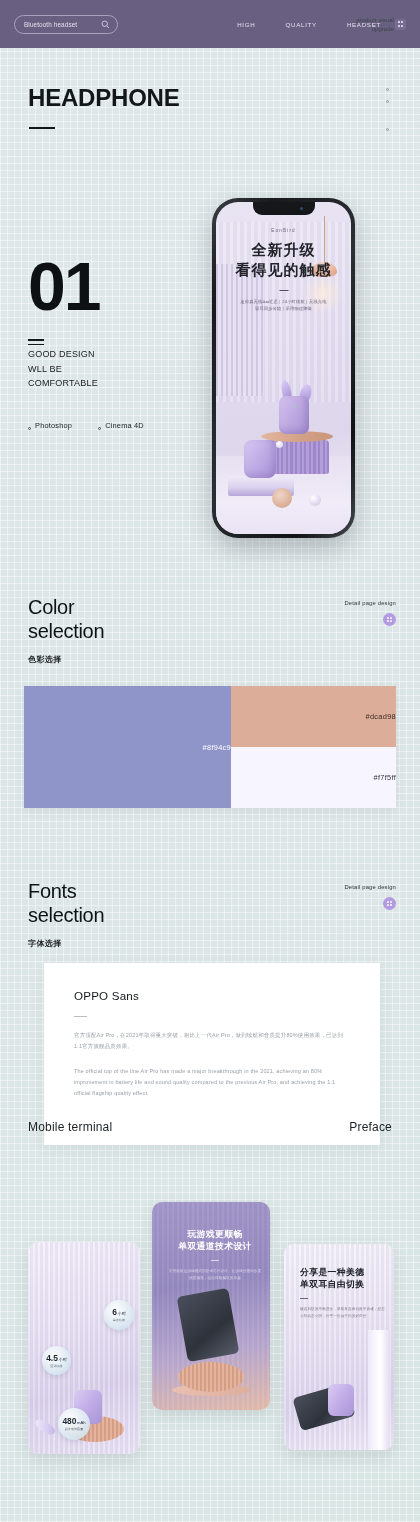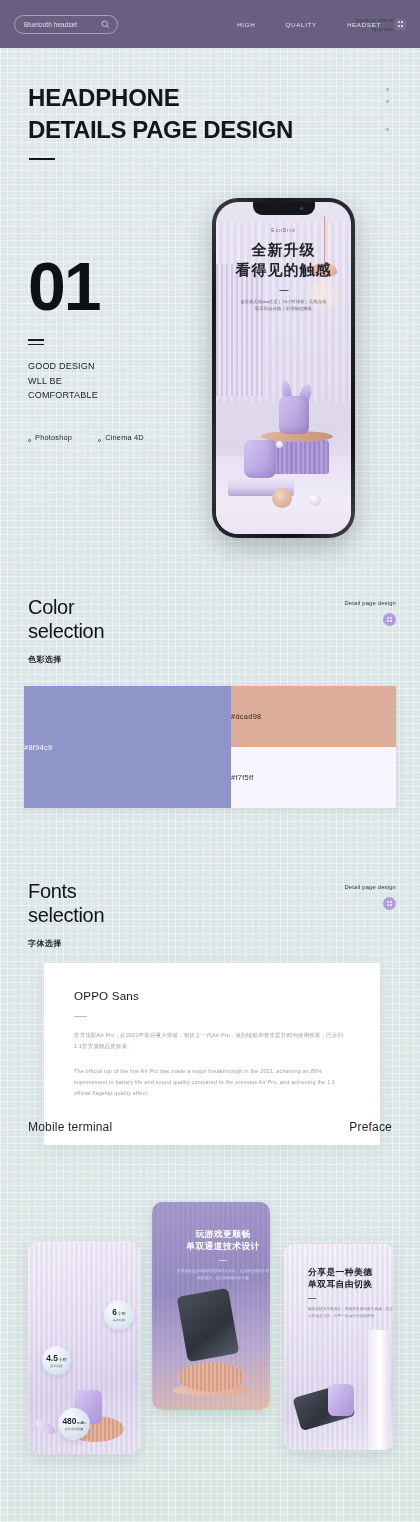--- a/index.html
+++ b/index.html
@@ -122,21 +122,21 @@
     font-size: 68px;
     font-weight: 700;
     letter-spacing: -2px;
     line-height: .84;
     color: #0e1113;
   }
   .eqmark { margin-top: 24px; }
   .eqmark i { display:block; width: 16px; height: 1.6px; background:#15181b; }
   .eqmark i + i { margin-top: 3px; }
   .tagline {
-    margin-top: 14px;
+    margin-top: 2px;
     font-size: 9px;
     line-height: 1.62;
     letter-spacing: .2px;
     color: #1b1e21;
   }
   .tools {
     margin-top: 30px;
     display: flex; gap: 26px;
     font-size: 7.4px;
     color: #23282c;
@@ -317,21 +317,21 @@
 
   
   .swatches {
     position: absolute; left: 24px; top: 686px;
     width: 372px; height: 122px;
     display: grid;
     grid-template-columns: 207px 165px;
     grid-template-rows: 61px 61px;
     box-shadow: 0 3px 10px rgba(60,70,90,.08);
   }
-  .sw { position: relative; display:flex; align-items:center; justify-content:flex-start; }
+  .sw { position: relative; display:flex; align-items:center; justify-content:flex-end; }
   .sw.purple { grid-row: 1 / span 2; background: #8f94c9; }
   .sw.peach  { background: #dcad98; }
   .sw.white  { background: #f7f5ff; }
   .sw .lbl { font-size: 7.4px; letter-spacing: .3px; }
   .sw.purple .lbl { color: #ffffff; }
   .sw.peach  .lbl { color: #3c2b24; }
   .sw.white  .lbl { color: #3a3442; }
 
   
   .fontcard {
@@ -374,21 +374,21 @@
   .card.c3 { left: 284px; top: 48px;  width: 110px; height: 206px; }
 
   .c-bg-a { position:absolute; inset:0; background: linear-gradient(165deg,#f2eef8 0%,#e7e0f2 38%,#d9cfe9 68%,#e9e2f3 100%); }
   .c-bg-b { position:absolute; inset:0; background: linear-gradient(170deg,#9e91c6 0%,#8f84bb 40%,#b3a3cc 70%,#e3b9a6 100%); }
   .c-bg-c { position:absolute; inset:0; background: linear-gradient(170deg,#f4f1f8 0%,#e9e4f2 40%,#dcd4ec 75%,#efebf6 100%); }
   .c-stripes {
     position:absolute; left:0; top: 0; width: 100%; height: 100%;
     background: repeating-linear-gradient(90deg, rgba(255,255,255,.35) 0 2px, rgba(190,180,220,.25) 2px 5px);
     opacity:.65;
   }
-  .c-txt { position: absolute; left: 12px; top: 22px; width: 100%; padding: 0 12px; }
+  .c-txt { position: absolute; left: 4px; top: 22px; width: 100%; padding: 0 12px; }
   .c-txt .h {
     font-size: 8.8px; font-weight: 700; line-height: 1.42;
     letter-spacing: .4px; color: #20232a;
   }
   .c2 .c-txt { top: 26px; text-align:center; }
   .c2 .c-txt .h { color: #ffffff; }
   .c-txt .d { width: 8px; height: 1.1px; background: #6b6778; margin: 7px 0; }
   .c2 .c-txt .d { margin: 7px auto; background: #ddd6ec; }
   .c-txt .s {
     font-size: 3.6px; line-height: 1.85; color: #7e7a8b; letter-spacing: .1px;
@@ -465,21 +465,20 @@
           <i></i>
           <i></i>
           <i></i>
       </span>
     </nav>
   </div>
 
   <div class="hero">
     <h1>
       <span class="l1">HEADPHONE</span><br>
-      <span class="l2">DETAILS PAGE DESIGN</span>
     </h1>
     <div class="rule"></div>
   </div>
   <div class="kicker">
     <div>product visual</div>
     <div>upgrade</div>
   </div>
   <div class="side-dots">
     <i></i>
     <i></i>

